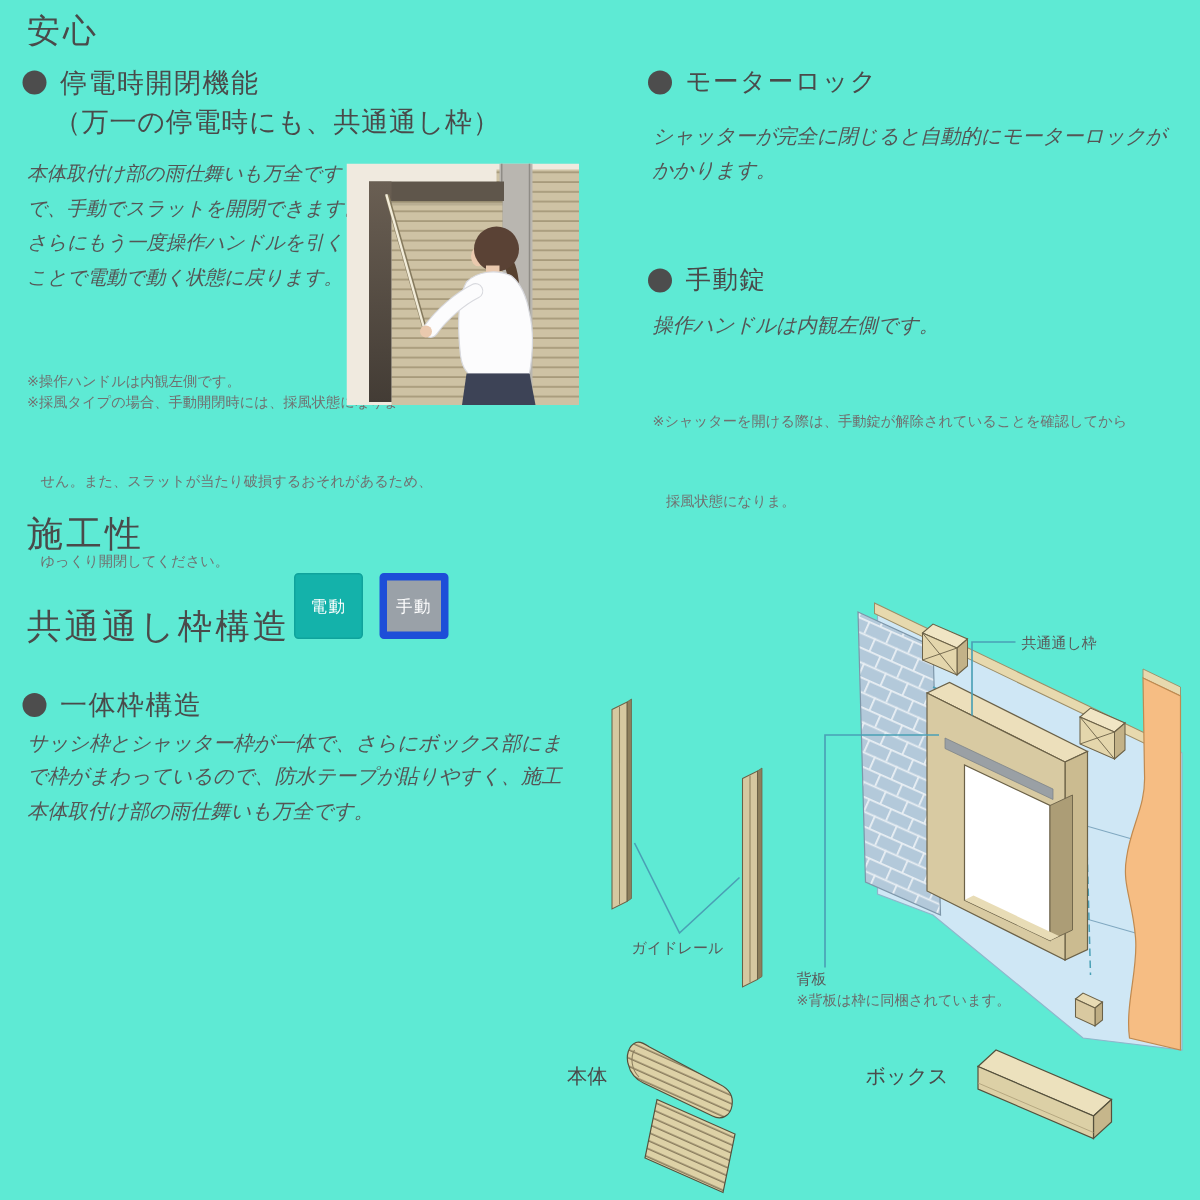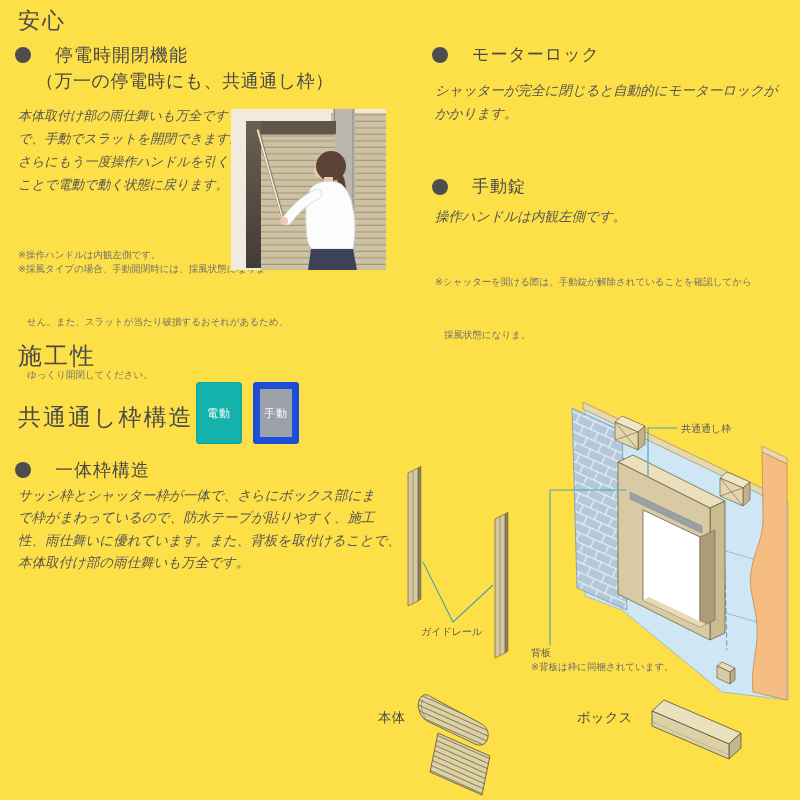--- a/index.html
+++ b/index.html
@@ -1,36 +1,36 @@
 <!DOCTYPE html>
 <html><head>
 <meta charset="utf-8">
 <style>
   html,body{margin:0;padding:0;background:#ffffff;}
-  .page{position:relative;width:800px;height:800px;background:#fde047;overflow:hidden;
+  .page{position:relative;width:800px;height:800px;background:#5eead4;overflow:hidden;
         font-family:"Liberation Sans","DejaVu Sans",sans-serif;color:#4a4a4a;}
   .abs{position:absolute;}
   .sec-title{font-size:22px;letter-spacing:2px;color:#4a4a4a;}
   .sec-title2{font-size:24px;letter-spacing:2px;color:#4a4a4a;}
-  .feat-head{display:flex;align-items:center;gap:24px;font-size:18px;color:#4a4a4a;letter-spacing:1px;white-space:nowrap;}
+  .feat-head{display:flex;align-items:center;gap:9px;font-size:18px;color:#4a4a4a;letter-spacing:1px;white-space:nowrap;}
   .feat-head.small{font-size:17px;}
   .bullet{width:16px;height:16px;border-radius:50%;background:#4d4d4d;flex:0 0 auto;}
   .feat-sub{font-size:18px;color:#4a4a4a;letter-spacing:0.5px;white-space:nowrap;}
   .body-block{line-height:23px;font-size:13px;color:#555;}
   .body-block.r{font-size:13.5px;}
   .body-block.k{line-height:22.3px;font-size:13.5px;}
   .body-block div{white-space:nowrap;font-style:italic;}
   .note-block{line-height:12.8px;font-size:9.5px;color:#707070;}
   .note-block div{white-space:nowrap;margin-top:40px;}
   .note-indent{padding-left:9px;}
   .frame-title{font-size:23px;letter-spacing:2px;color:#4a4a4a;white-space:nowrap;}
-  .badge{width:46px;height:62px;border-radius:3px;display:flex;align-items:center;justify-content:center;
+  .badge{width:46px;height:44px;border-radius:3px;display:flex;align-items:center;justify-content:center;
          color:#fff;font-size:11px;letter-spacing:1px;box-sizing:border-box;}
   .badge.teal{background:#14b2aa;border:1px solid #0fa39c;}
-  .badge.gray{background:#9aa1a8;border:7px solid #1d4ed8;}
+  .badge.gray{background:#9aa1a8;border:5px solid #1d4ed8;}
   .dlabel{font-size:10px;fill:#5a5a5a;font-family:"Liberation Sans","DejaVu Sans",sans-serif;}
   .dlabel-sm{font-size:9.5px;fill:#6b6b6b;font-family:"Liberation Sans","DejaVu Sans",sans-serif;}
   .dlabel-lg{font-size:13.5px;fill:#4a4a4a;font-family:"Liberation Sans","DejaVu Sans",sans-serif;}
 </style>
 </head>
 <body>
 
 <div class="page">
 
   <div class="abs sec-title" style="left:18px;top:6px;">安心</div>
@@ -124,21 +124,20 @@
     <span>手動</span>
   </div>
 
   <div class="abs feat-head" style="left:15px;top:458px;">
     <span class="bullet"></span>
     <span>一体枠構造</span>
   </div>
   <div class="abs body-block k" style="left:18px;top:485px;">
     <div>サッシ枠とシャッター枠が一体で、さらにボックス部にま</div>
     <div>で枠がまわっているので、防水テープが貼りやすく、施工</div>
-    <div>性、雨仕舞いに優れています。また、背板を取付けることで、</div>
     <div>本体取付け部の雨仕舞いも万全です。</div>
   </div>
 
   <svg class="abs" style="left:360px;top:395px;" width="440" height="405" viewBox="0 0 440 405">
     <defs>
       <pattern id="brickp" patternUnits="userSpaceOnUse" width="16" height="18" patternTransform="rotate(24)">
         <rect width="16" height="18" fill="#b3c9da"></rect>
         <rect y="0" width="16" height="1.2" fill="#e9eff4"></rect>
         <rect y="9" width="16" height="1.2" fill="#e9eff4"></rect>
         <rect x="0" y="0" width="1.2" height="9" fill="#e9eff4"></rect>

